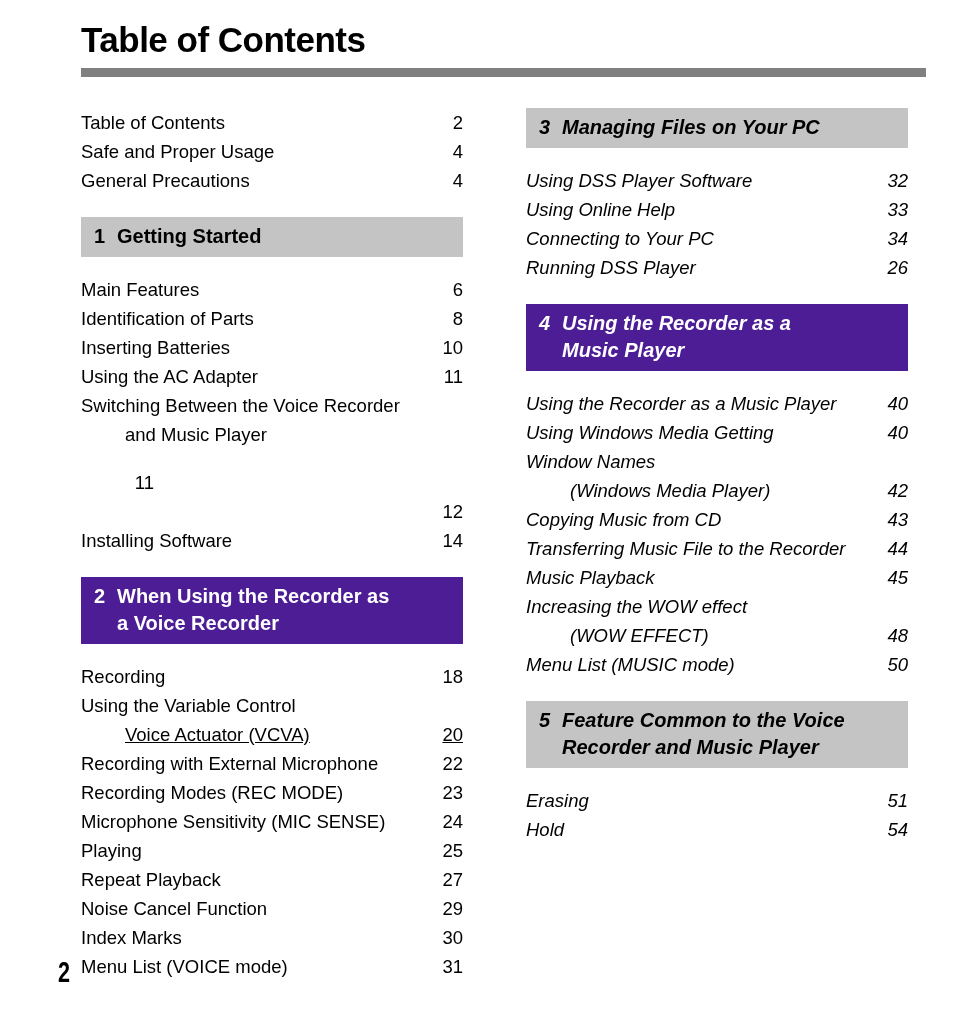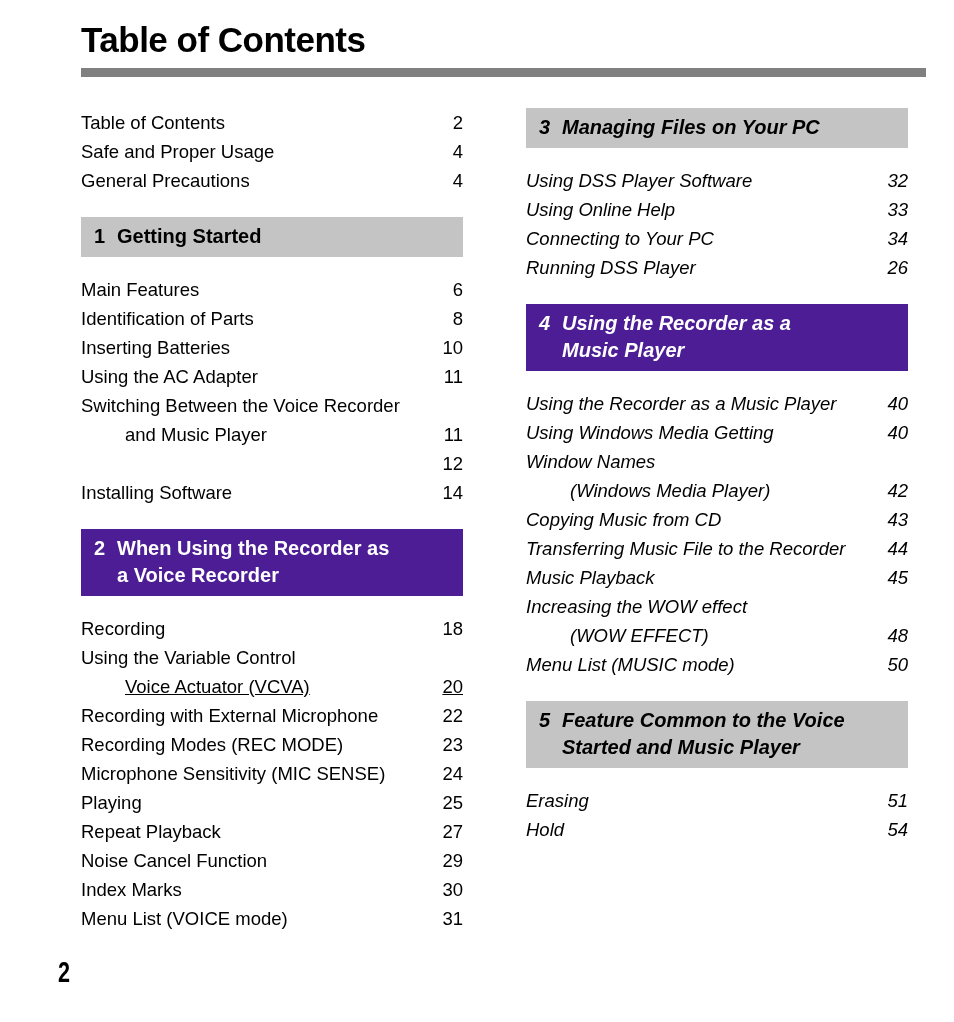--- a/index.html
+++ b/index.html
@@ -199,21 +199,21 @@
           <div class="row">
             <span class="label">Using the AC Adapter</span>
             <span class="leader"></span>
             <span class="page">11</span>
           </div>
         </div>
         <div class="toc-entry">
           <div class="row">
             <span class="label">Switching Between the Voice Recorder</span>
           </div>
-          <div class="row" style="padding-left: 44px; width: 338px;">
+          <div class="row" style="padding-left: 44px; width: 338px; flex-direction: column;">
             <span class="label">and Music Player</span>
             <span class="leader"></span>
             <span class="page">11</span>
           </div>
         </div>
         <div class="toc-entry">
           <div class="row">
             <span class="leader"></span>
             <span class="page">12</span>
           </div>
@@ -415,21 +415,21 @@
             <span class="label">Menu List (MUSIC mode)</span>
             <span class="leader"></span>
             <span class="page">50</span>
           </div>
         </div>
       </div>
 
     <div class="gap-before-banner"></div>
     <div class="section-banner gray">
       <span class="sec-num">5</span><span class="sec-title">Feature Common to the Voice</span>
-      <span class="sec-title-line2">Started and Music Player</span>
+      <span class="sec-title-line2">Recorder and Music Player</span>
     </div>
     <div class="gap-after-banner"></div>
     <div class="toc-group" id="section5-entries">
         <div class="toc-entry">
           <div class="row">
             <span class="label">Erasing</span>
             <span class="leader"></span>
             <span class="page">51</span>
           </div>
         </div>

